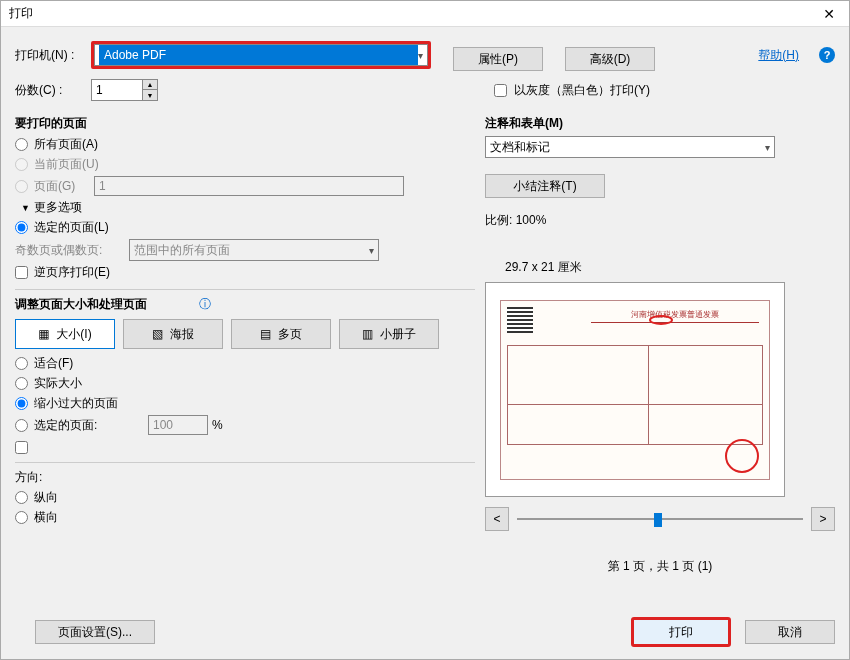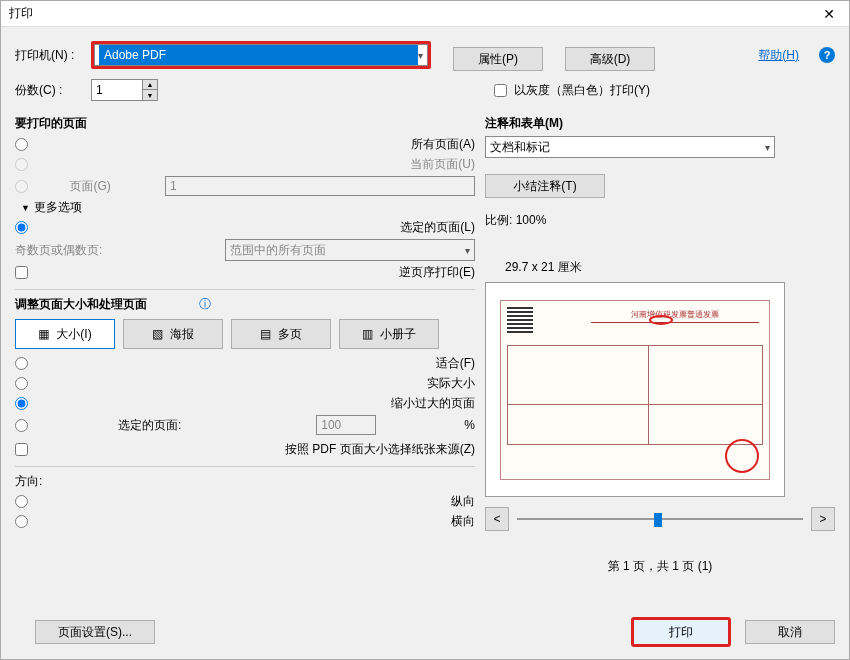--- a/index.html
+++ b/index.html
@@ -30,21 +30,21 @@
 .spin-btns div { width: 14px; height: 10px; background: #e1e1e1; font-size: 7px; display: flex; align-items: center; justify-content: center; line-height: 1; }
 .spin-btns div:first-child { border-bottom: 1px solid #888; }
 
 .columns { display: flex; gap: 10px; flex: 1; }
 .left-col { width: 460px; }
 .right-col { flex: 1; }
 
 .group-title { font-weight: bold; margin: 6px 0 4px 0; }
 .indent { margin-left: 6px; }
 .indent2 { margin-left: 22px; }
-.radio-row { display: flex; align-items: center; gap: 20px; margin: 3px 0; justify-content: space-between; }
+.radio-row { display: flex; align-items: center; gap: 4px; margin: 3px 0; }
 .radio-row input[type=radio], .radio-row input[type=checkbox] { margin: 0 2px 0 0; }
 .disabled { color: #888; }
 .text-input { border: 1px solid #888; background: #fff; height: 20px; padding: 0 4px; }
 .text-input.dis { background: #f0f0f0; color: #888; }
 
 .expander { display: flex; align-items: center; gap: 4px; cursor: default; }
 .expander .tri { font-size: 9px; }
 
 .hr { border-top: 1px solid #ccc; margin: 8px 0 6px 0; }
 
@@ -195,21 +195,20 @@
           <span>缩小过大的页面</span>
         </div>
         <div class="radio-row indent">
           <input type="radio" name="siz" style="">
           <span style="width:110px">选定的页面:</span>
           <input class="text-input dis" style="width: 60px;" value="100">
           <span>%</span>
         </div>
         <div class="radio-row indent" style="margin-top:6px;">
           <input type="checkbox" style="">
-          <span>按照 PDF 页面大小选择纸张来源(Z)</span>
         </div>
 
         <div class="hr"></div>
         <div>方向:</div>
         <div class="radio-row indent">
           <input type="radio" name="ori" style="">
           <span>纵向</span>
         </div>
         <div class="radio-row indent">
           <input type="radio" name="ori" style="">

